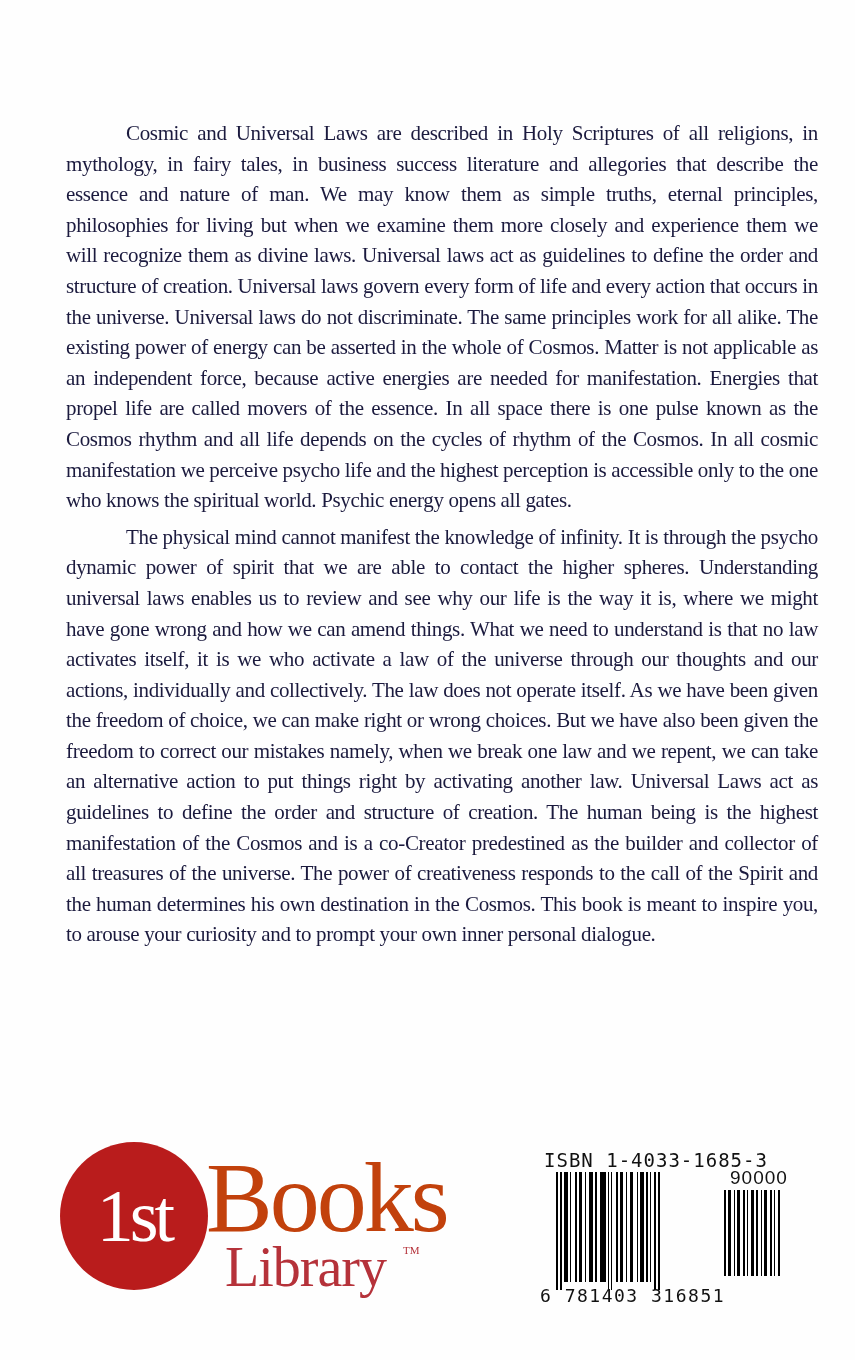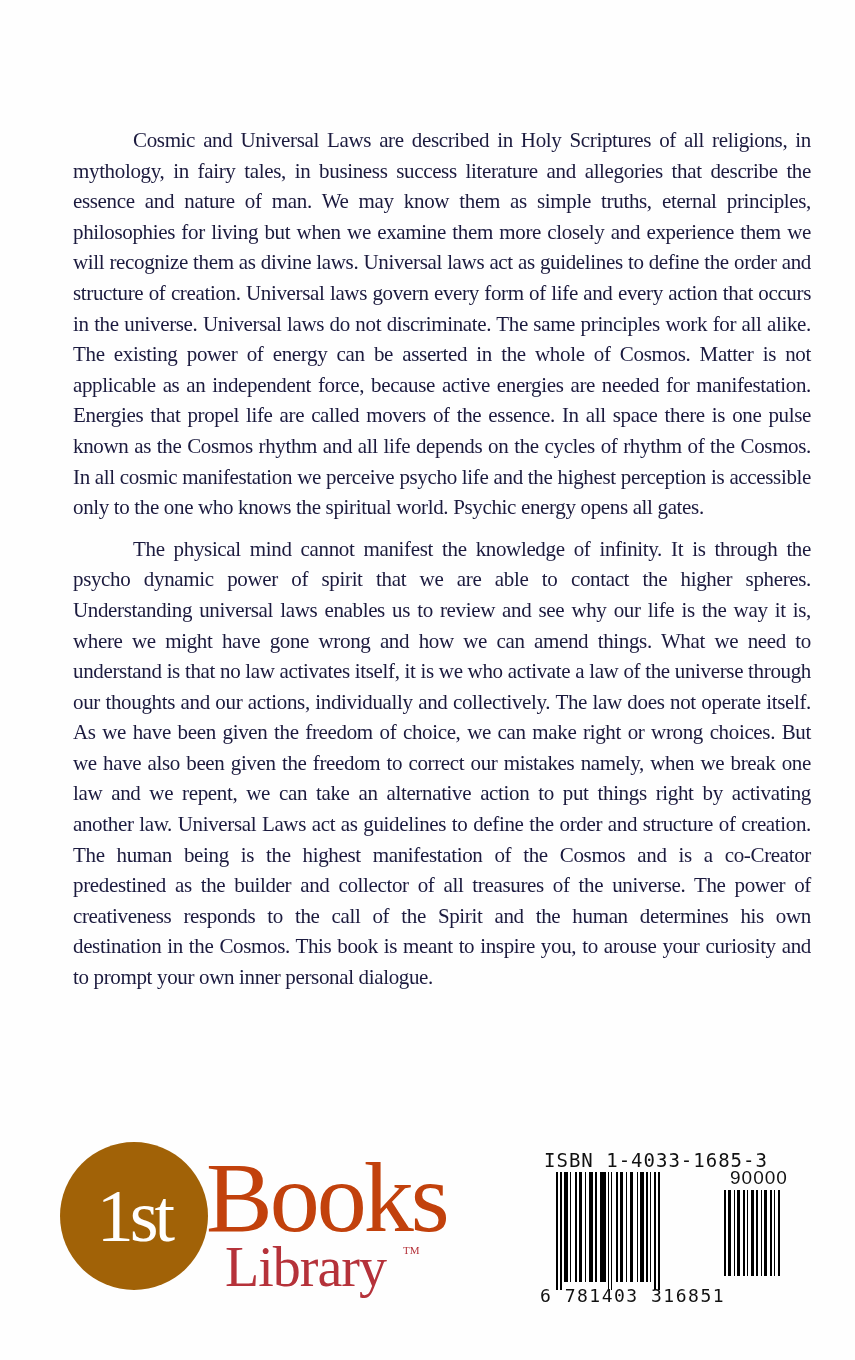--- a/index.html
+++ b/index.html
@@ -4,26 +4,26 @@
 <style>
   html, body { margin: 0; padding: 0; background: #ffffff; }
   body { width: 855px; height: 1360px; position: relative; overflow: hidden; }
   .page { position: absolute; left: 0; top: 0; width: 855px; height: 1360px; background: #fefefe; }
   .body-text {
     position: absolute; left: 62px; top: 114px; width: 760px;
     font-family: "Liberation Serif", "DejaVu Serif", serif;
     color: #1b1a3e; font-size: 21px; line-height: 30.6px;
     text-align: justify; letter-spacing: -0.35px;
   }
-  .body-text p { margin: 11px; text-indent: 60px; }
+  .body-text p { margin: 4px; text-indent: 60px; }
   .body-text p + p { margin-top: 6px; }
   .logo { position: absolute; left: 60px; top: 1140px; width: 420px; height: 215px; }
   .logo-circle {
     position: absolute; left: 0; top: 2px; width: 148px; height: 148px; border-radius: 50%;
-    background: #a16207; color: #ffffff;
+    background: #b91c1c; color: #ffffff;
     font-family: "Liberation Serif", "DejaVu Serif", serif; font-size: 74px; letter-spacing: -4px;
     display: flex; align-items: center; justify-content: center;
   }
   .logo-books {
     position: absolute; left: 146px; top: 8px;
     font-family: "Liberation Serif", "DejaVu Serif", serif; color: #c2410c;
     font-size: 100px; line-height: 100px; letter-spacing: -3px;
   }
   .logo-library {
     position: absolute; left: 165px; top: 98px;

